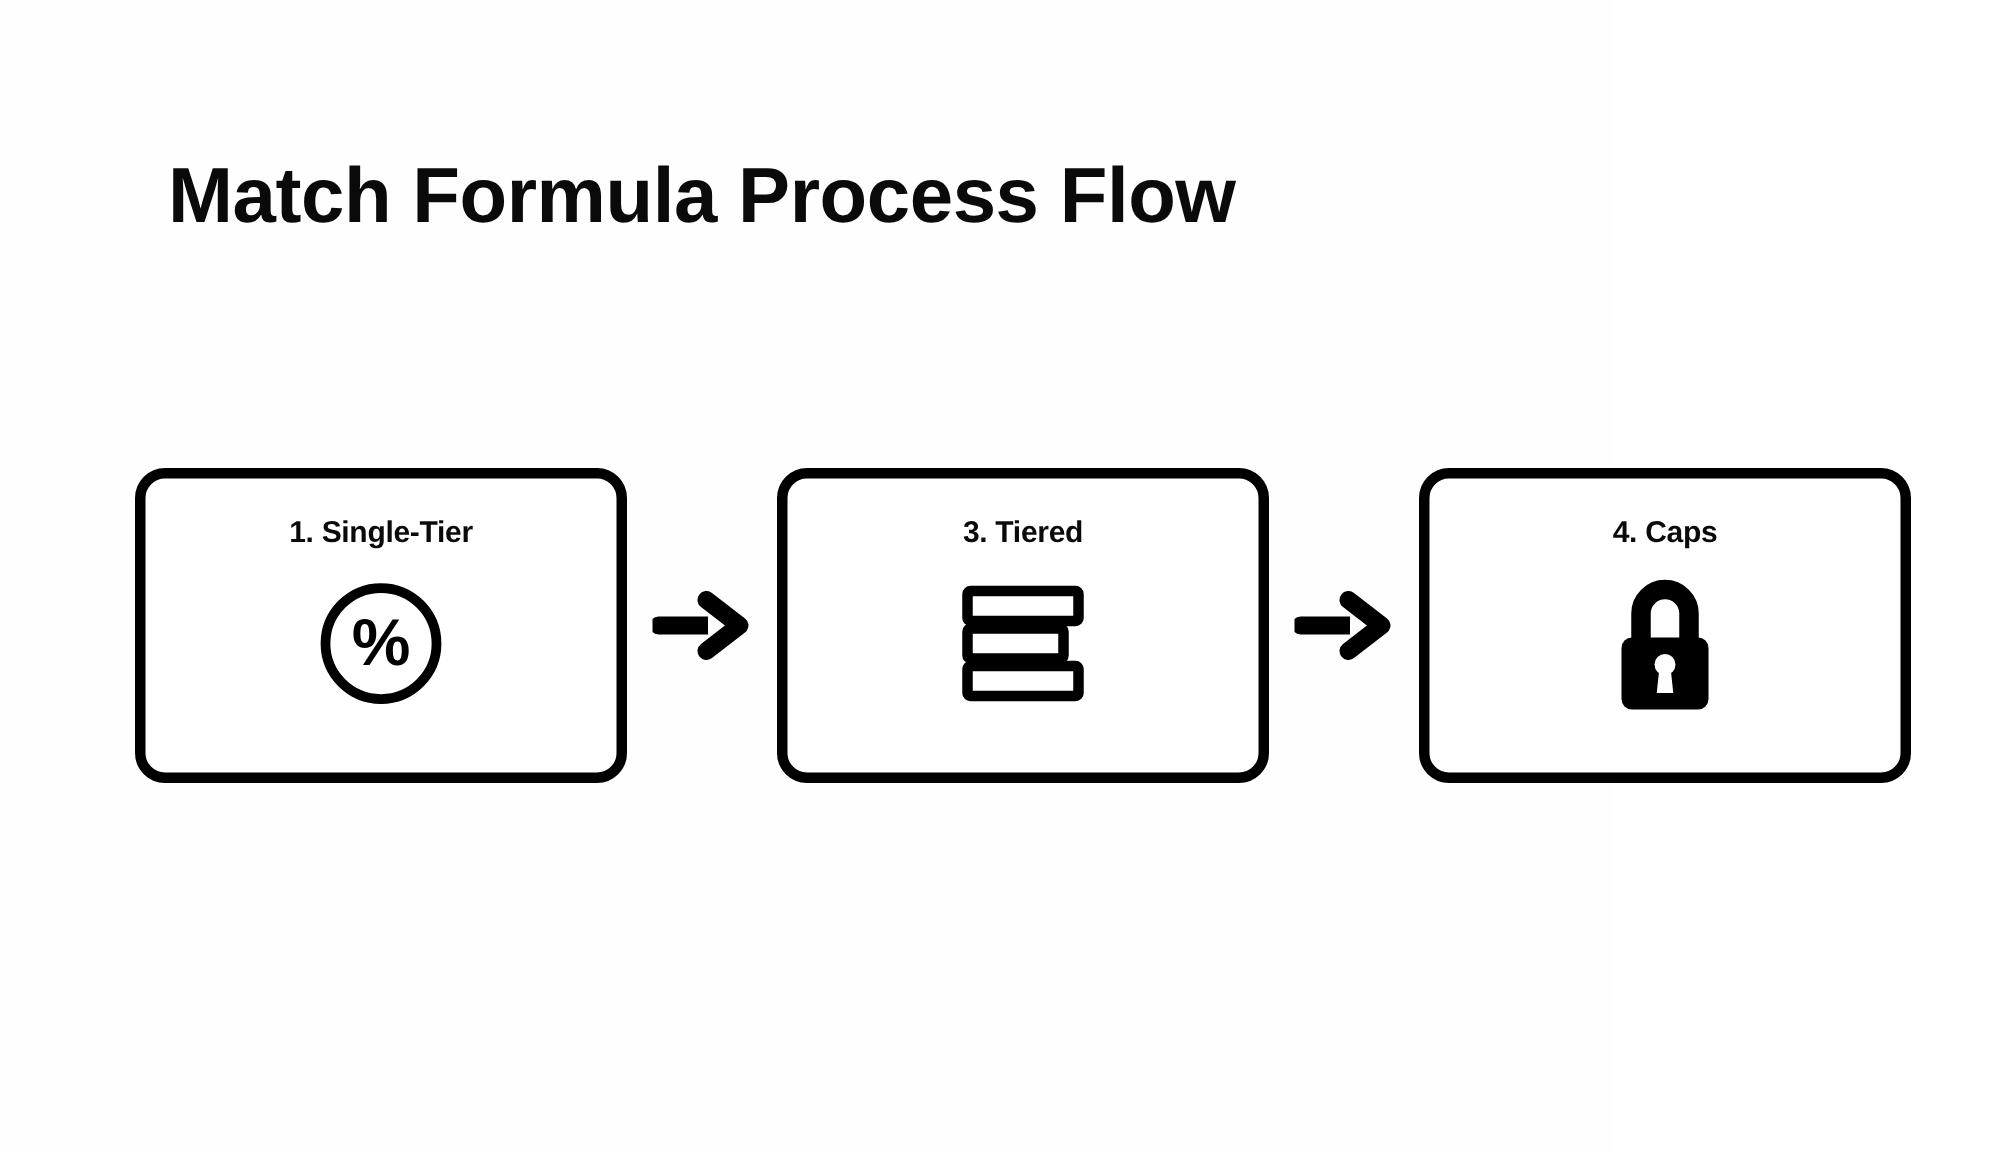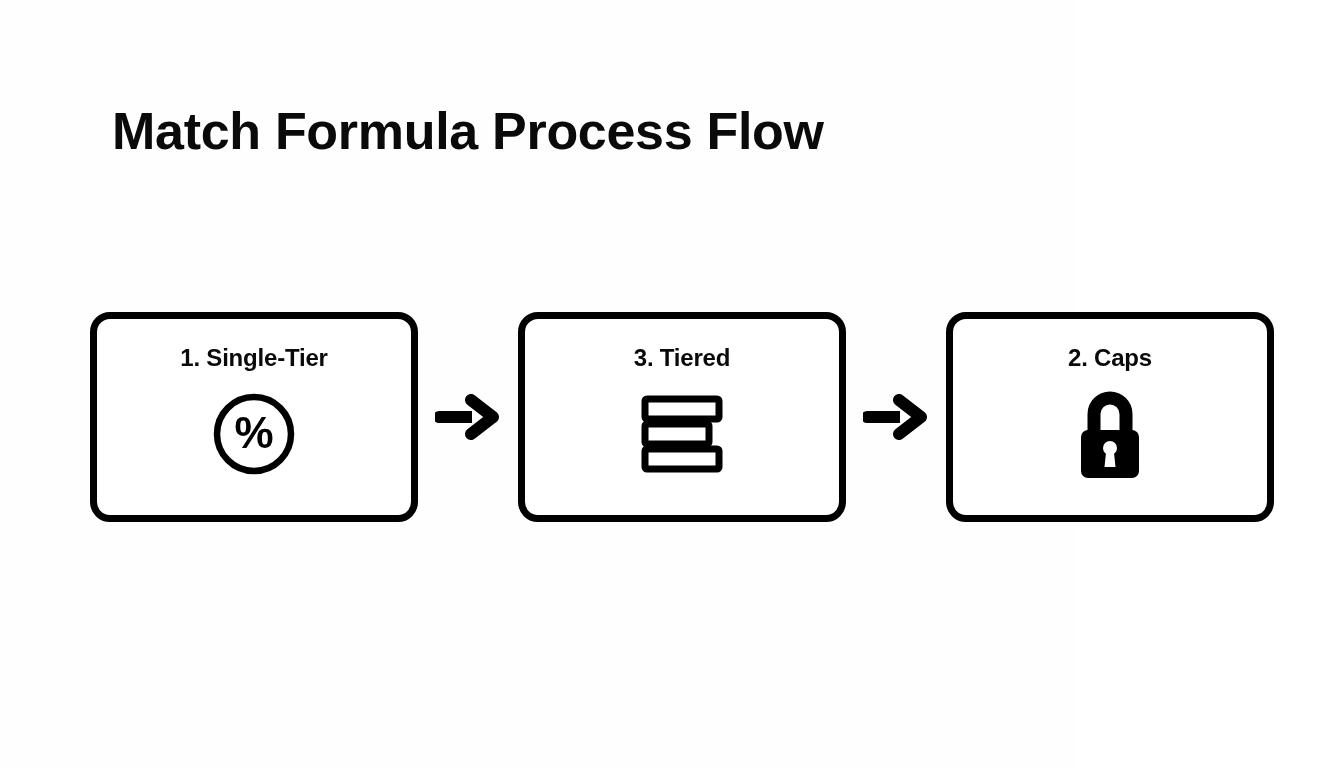--- a/index.html
+++ b/index.html
@@ -59,21 +59,21 @@
     background: #ffffff;
     position: relative;
     display: flex;
     flex-direction: column;
     align-items: center;
     flex: 0 0 auto;
   }
 
   .step-label {
     margin-top: 25px;
-    font-size: 24px;
+    font-size: 20px;
     font-weight: bold;
     color: #0a0a0a;
     letter-spacing: -0.2px;
     white-space: nowrap;
     text-align: center;
   }
 
   .step-icon {
     margin-top: 17px;
     display: flex;
@@ -133,21 +133,21 @@
     </div>
 
     <div class="arrow-wrap">
       <svg width="66" height="46" viewBox="0 0 66 46">
         <path class="ink" d="M4 17 h33 v12 H4 a6 6 0 0 1 0 -12 z"></path>
         <path d="M36 6 L58 23 L36 40" fill="none" stroke="#000000" stroke-width="12" stroke-linecap="round" stroke-linejoin="round"></path>
       </svg>
     </div>
 
     <div class="step-box">
-      <div class="step-label">2. Caps</div>
+      <div class="step-label">4. Caps</div>
       <div class="step-icon">
         <svg width="86" height="92" viewBox="0 0 86 92">
 
           <path d="M27 44 V26 a16 16 0 0 1 32 0 V44" fill="none" stroke="#000000" stroke-width="13" stroke-linecap="butt"></path>
 
           <rect class="ink" x="14" y="42" width="58" height="48" rx="7"></rect>
 
           <circle cx="43" cy="60" r="7" fill="#ffffff"></circle>
           <path d="M39.5 60 L46.5 60 L48.5 79 L37.5 79 Z" fill="#ffffff"></path>
         </svg>

